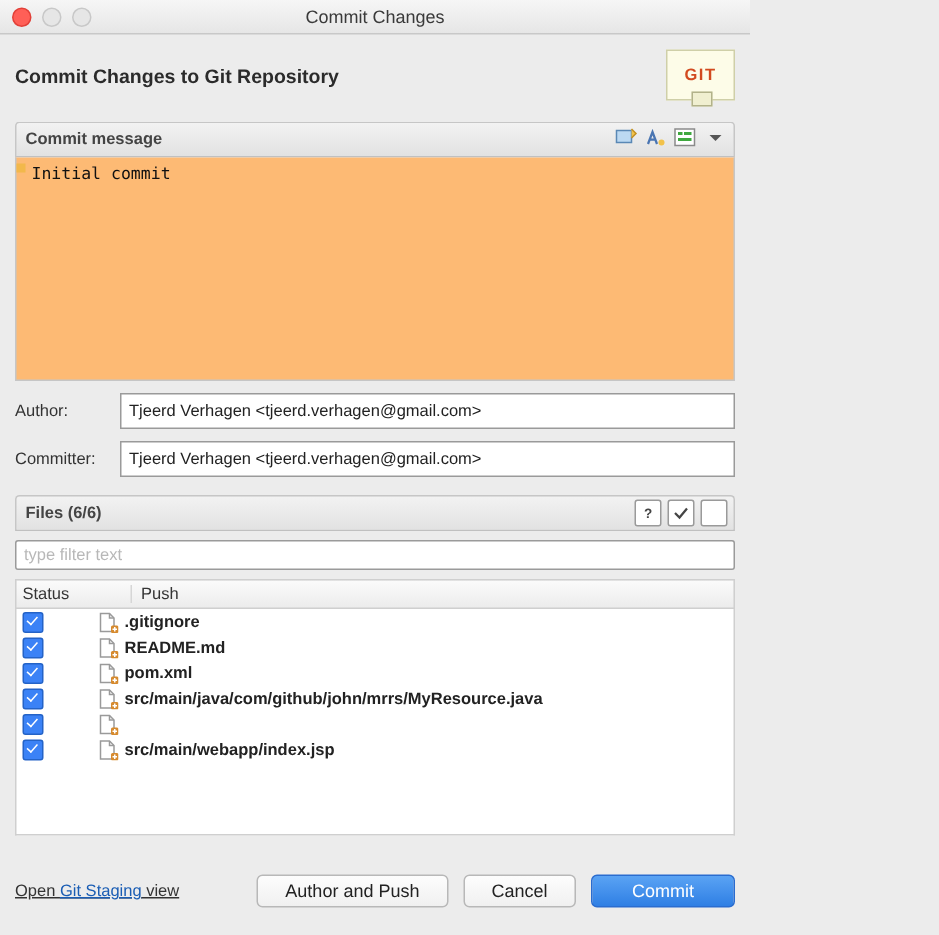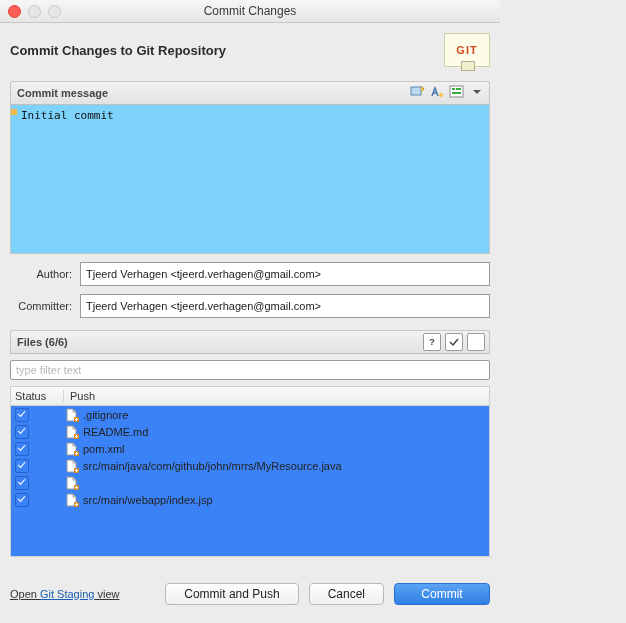--- a/index.html
+++ b/index.html
@@ -12,35 +12,35 @@
   .tl.green{background:#e6e6e6;border:0.5px solid #c8c8c8;}
   .title-text{flex:1;text-align:center;font-size:12px;color:#3a3a3a;}
   .content{padding:10px 10px 0 10px;box-sizing:border-box;}
   .header-row{display:flex;align-items:center;justify-content:space-between;margin-bottom:14px;}
   .header-title{font-size:13px;font-weight:bold;color:#2b2b2b;}
   .git-logo{width:44px;height:32px;background:#fdfce8;border:1px solid #cfcfa8;display:flex;flex-direction:column;align-items:center;justify-content:center;font-size:11px;font-weight:bold;color:#d24a1f;letter-spacing:1px;position:relative;}
   .git-logo::after{content:"";position:absolute;bottom:-5px;left:16px;width:12px;height:8px;border:1px solid #b2b28a;background:#f0efd0;}
   .section-head{background:linear-gradient(#f2f2f2,#e2e2e2);border:1px solid #c6c6c6;border-bottom:1px solid #c0c0c0;height:22px;display:flex;align-items:center;padding:0 6px;font-weight:bold;color:#444;border-radius:3px 3px 0 0;position:relative;}
   .section-head .tools{position:absolute;right:4px;top:2px;display:flex;gap:4px;align-items:center;}
   .tool-ic{width:16px;height:16px;display:inline-block;}
-  .commit-box{border:1px solid #c6c6c6;border-top:none;background:#7dd3fc;height:140px;padding:4px;font-family:Menlo,Consolas,monospace;font-size:11px;color:#111;position:relative;}
+  .commit-box{border:1px solid #c6c6c6;border-top:none;background:#fdba74;height:140px;padding:4px;font-family:Menlo,Consolas,monospace;font-size:11px;color:#111;position:relative;}
   .commit-box .marker{position:absolute;left:0;top:4px;width:6px;height:6px;background:#f2b84b;}
   .field-row{display:flex;align-items:center;margin-top:8px;gap:8px;}
-  .field-row label{width:62px;color:#333;text-align:right;}
+  .field-row label{width:62px;color:#333;}
   .field-row input{flex:1;height:20px;border:1px solid #9a9a9a;border-radius:0;padding:1px 5px;font-size:11px;font-family:inherit;color:#222;background:#fff;}
   .files-head{margin-top:12px;}
   .files-tools{display:flex;gap:4px;align-items:center;}
   .ft-box{width:16px;height:16px;border:1px solid #9a9a9a;background:#fff;display:flex;align-items:center;justify-content:center;font-size:9px;color:#444;border-radius:2px;}
   .filter-row{margin-top:6px;}
   .filter-row input{width:100%;box-sizing:border-box;height:20px;border:1px solid #9a9a9a;border-radius:2px;padding:1px 5px;font-size:11px;background:#fff;color:#222;}
   .filter-row input::placeholder{color:#b8b8b8;}
-  .table-head{display:flex;margin-top:6px;background:linear-gradient(#fbfbfb,#ececec);border:1px solid #cfcfcf;height:18px;align-items:center;font-size:11px;color:#353535;padding-left:4px;}
+  .table-head{display:flex;margin-top:6px;background:linear-gradient(#fbfbfb,#ececec);border:1px solid #cfcfcf;height:18px;align-items:center;font-size:11px;color:#353535;padding-left:4px;gap:24px;}
   .th-status{width:48px;}
   .th-path{flex:1;border-left:1px solid #d6d6d6;padding-left:6px;}
-  .table-body{border:1px solid #cfcfcf;border-top:none;background:#3b82f6;height:150px;}
+  .table-body{border:1px solid #cfcfcf;border-top:none;background:#ffffff;height:150px;font-weight:bold;}
   .trow{display:flex;align-items:center;height:17px;padding-left:4px;}
   .chk{width:12px;height:12px;border-radius:2px;background:#3b82f6;border:1px solid #2463c7;position:relative;margin-right:36px;flex:none;}
   .chk::after{content:"";position:absolute;left:2px;top:2px;width:6px;height:3px;border-left:1.5px solid #fff;border-bottom:1.5px solid #fff;transform:rotate(-48deg);}
   .ficon{width:14px;height:14px;margin-right:4px;flex:none;position:relative;}
   .ficon svg{width:14px;height:14px;}
   .fpath{font-size:11px;color:#222;}
   .footer{position:absolute;bottom:18px;left:10px;right:10px;display:flex;align-items:center;gap:10px;}
   .footer-left{flex:1;font-size:11px;color:#333;text-decoration:underline;}
   .footer-left a{color:#1a5db4;text-decoration:underline;}
   .btn{height:22px;border-radius:4px;padding:0 18px;font-size:12px;border:1px solid #b8b8b8;background:linear-gradient(#fdfdfd,#f0f0f0);color:#222;cursor:pointer;}
@@ -192,18 +192,18 @@
           <span class="fpath">src/main/webapp/index.jsp</span>
         </div>
       </div>
 
   </div>
 
   <div class="footer">
     <div class="footer-left">
       <span>Open </span><a href="#">Git Staging</a><span> view</span>
     </div>
-    <button class="btn">Commit and Push</button>
+    <button class="btn">Author and Push</button>
     <button class="btn">Cancel</button>
     <button class="btn primary">Commit</button>
   </div>
 
 </div>
 
 </body></html>

